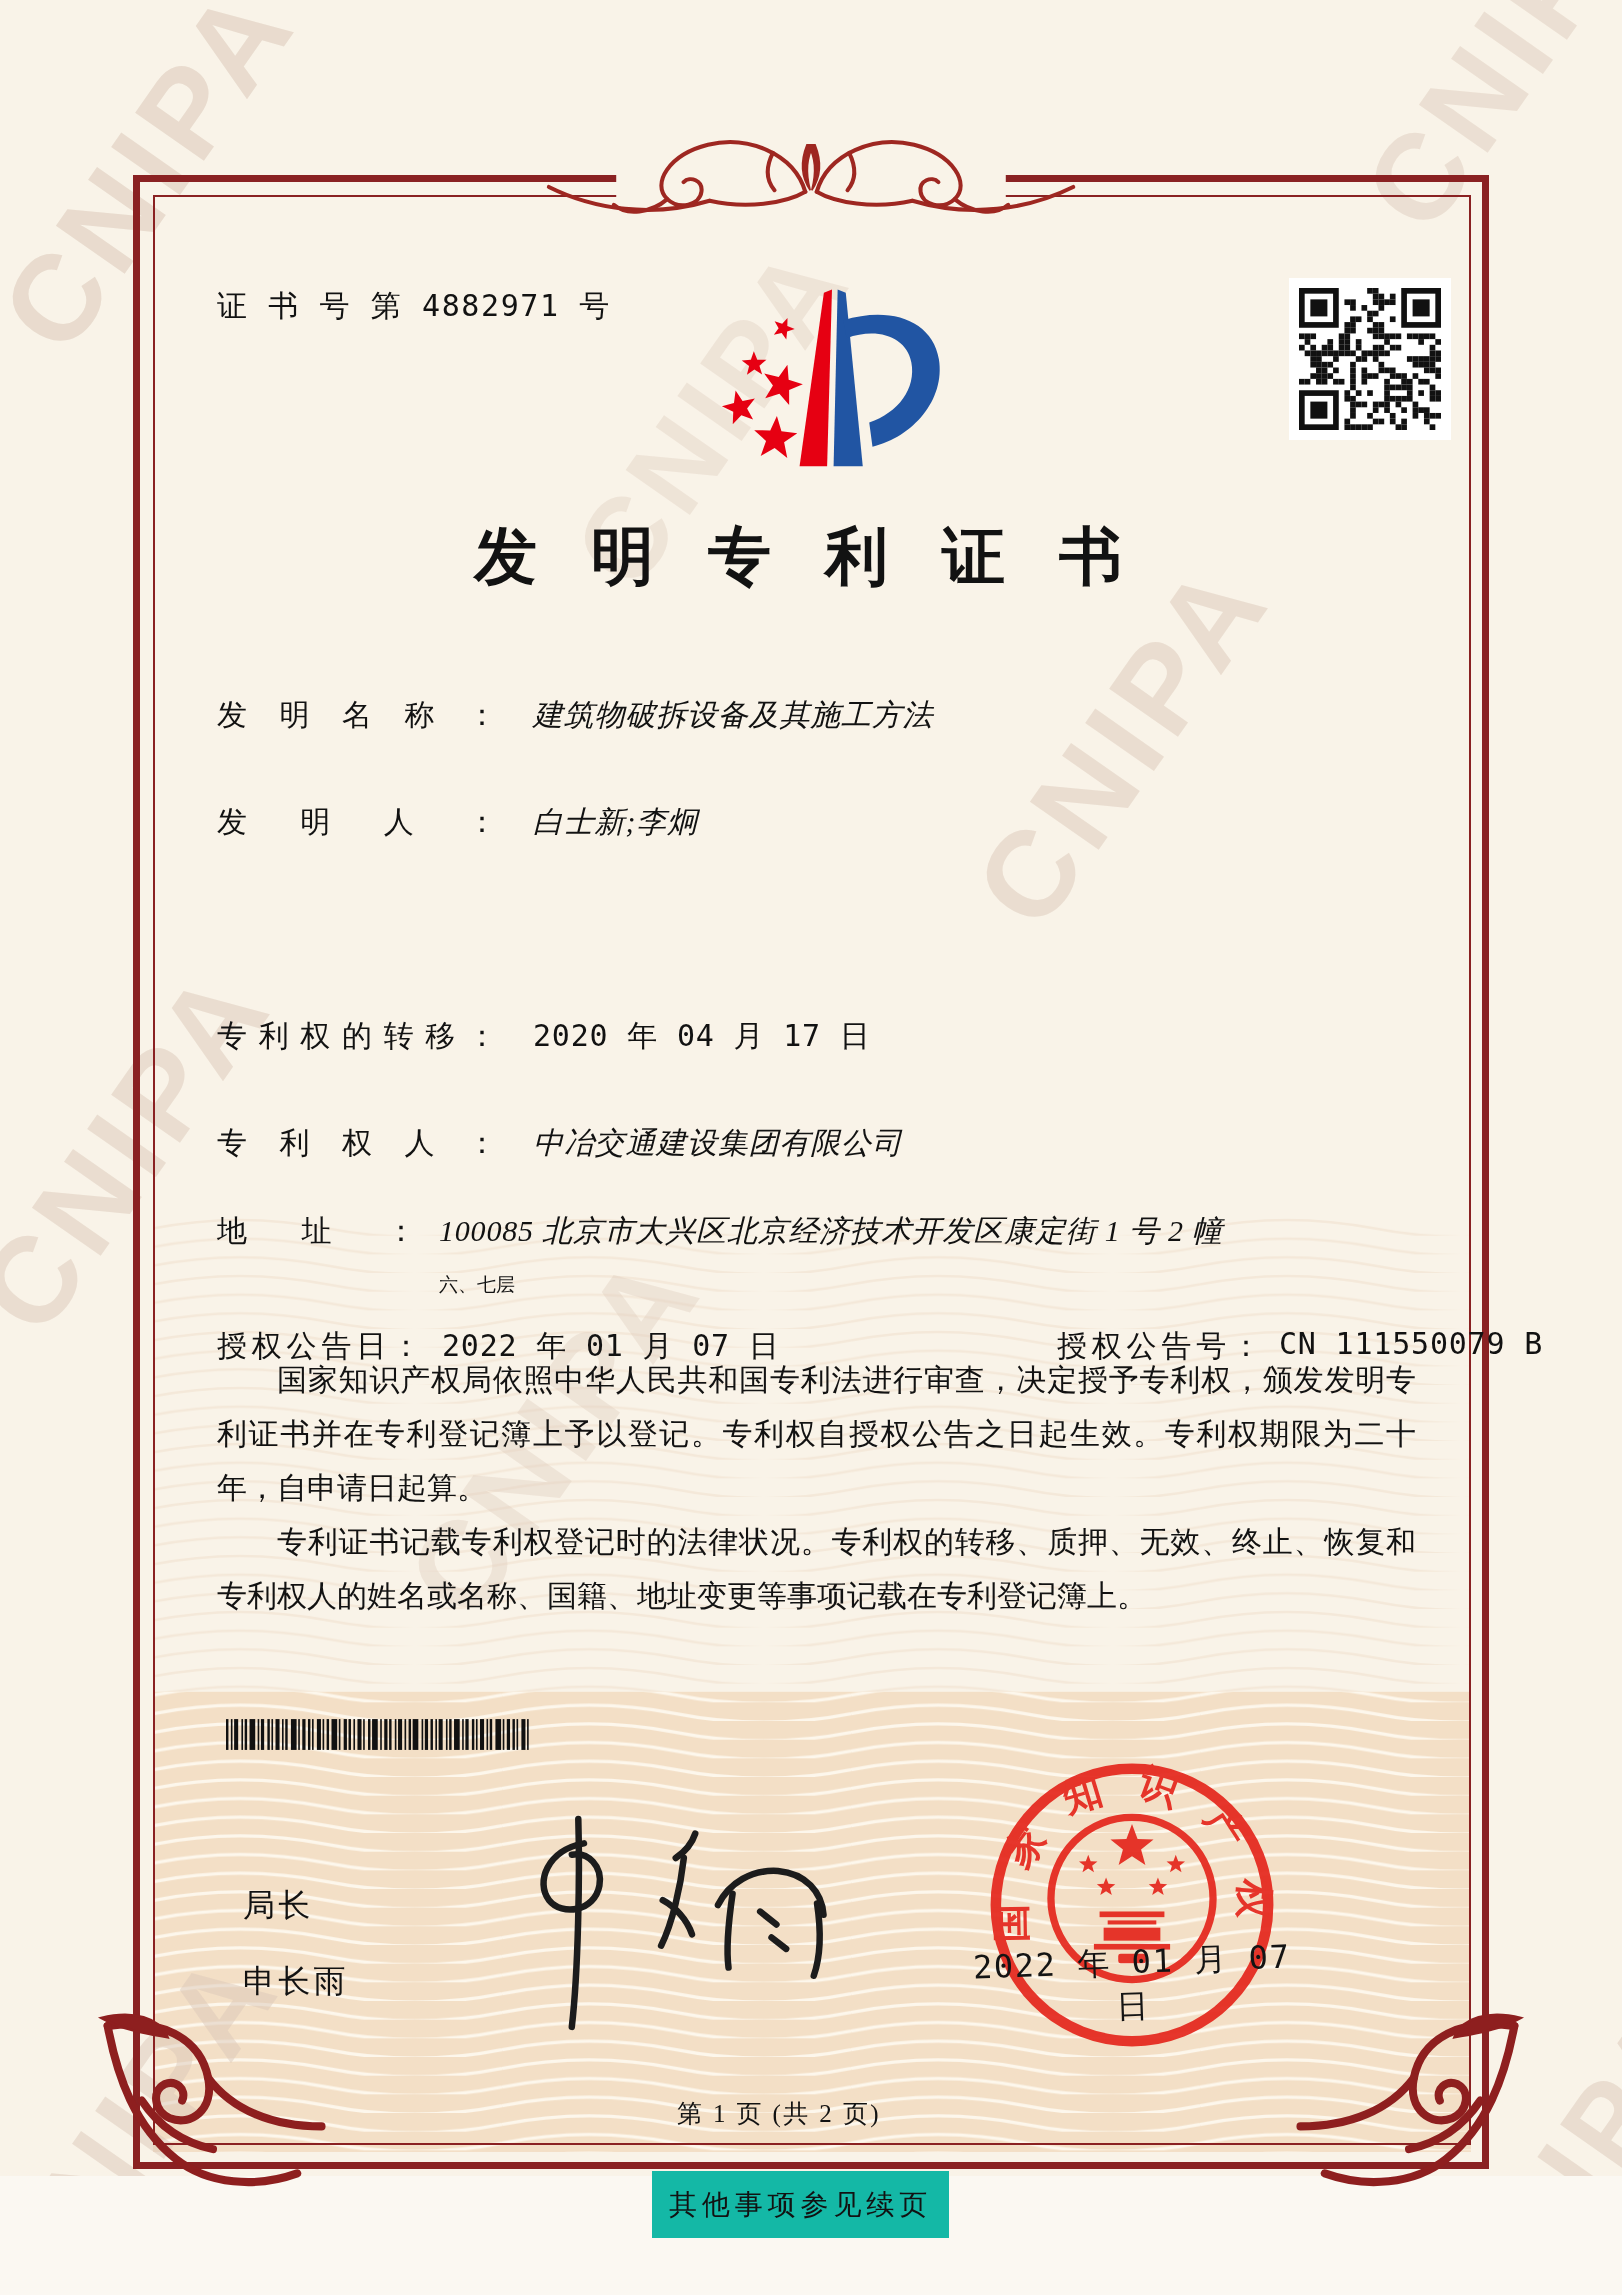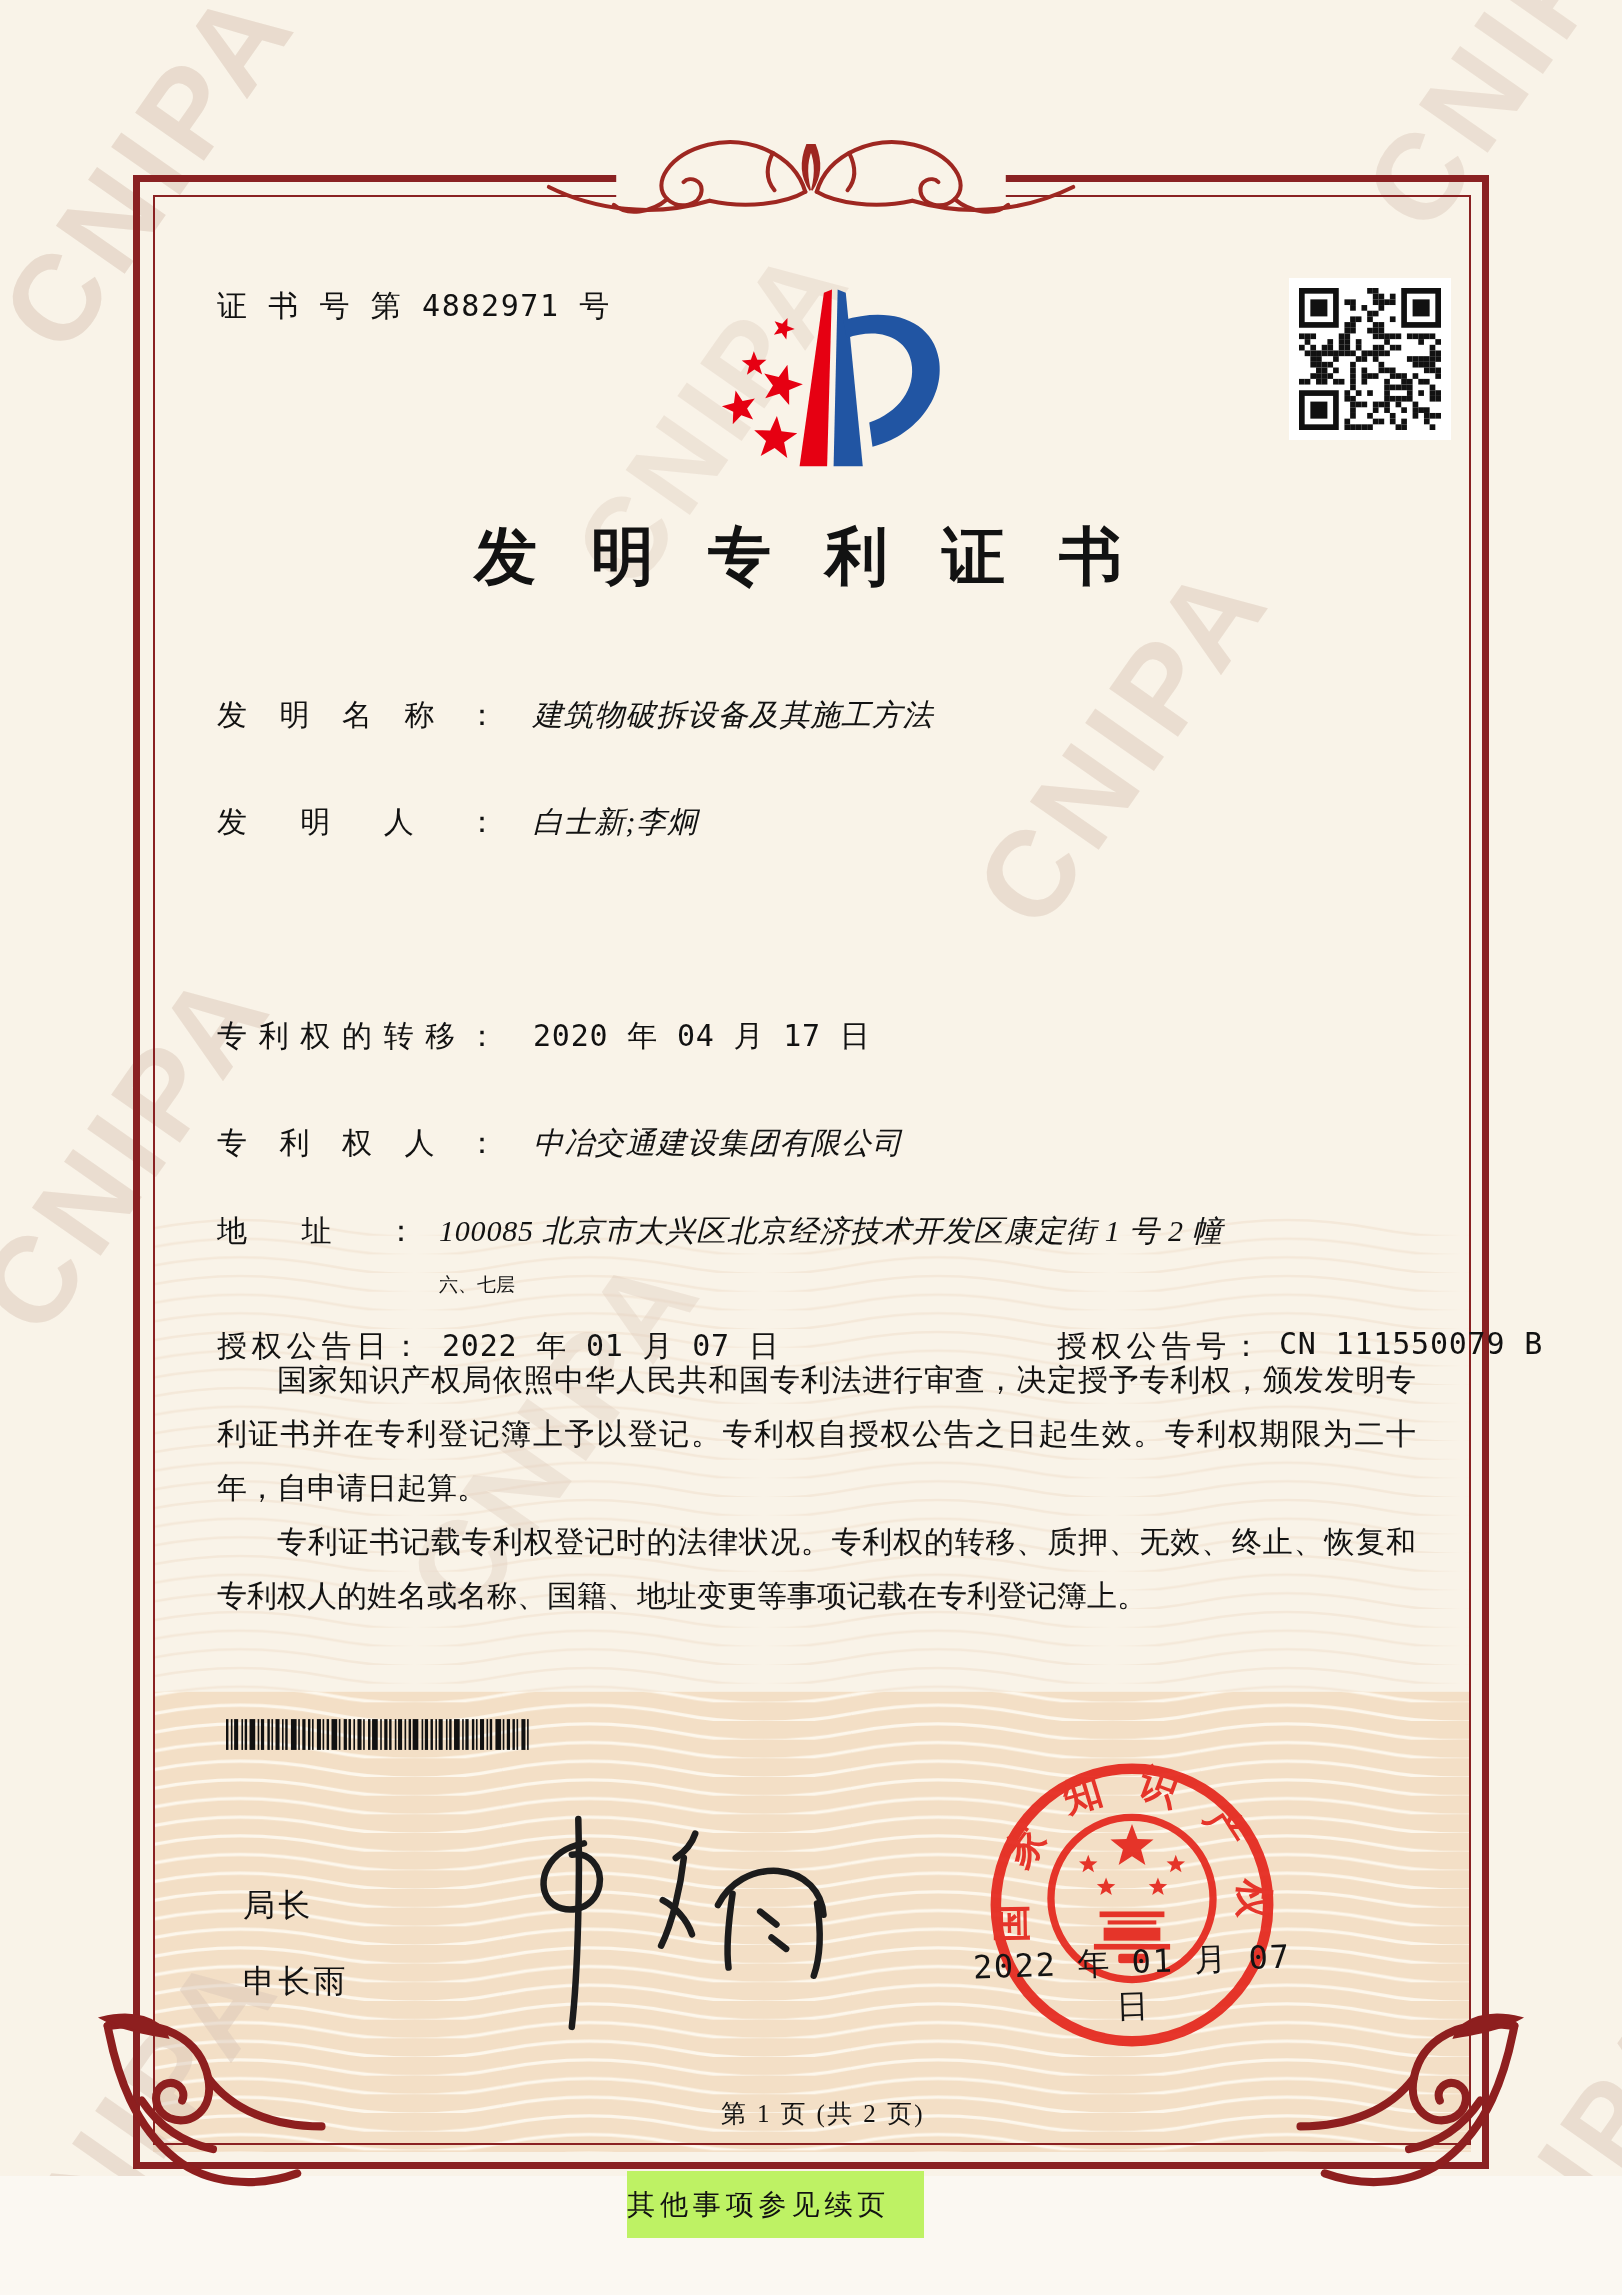--- a/index.html
+++ b/index.html
@@ -36,23 +36,23 @@
   
   .officer-title{position:absolute;left:243px;top:1884px;font-size:32px;letter-spacing:3.2px;}
   .officer-name{position:absolute;left:243px;top:1960px;font-size:32px;letter-spacing:3.2px;}
   .signature{position:absolute;left:450px;top:1801px;}
   
   .seal{position:absolute;left:978px;top:1751px;opacity:.93;}
   .seal-date{position:absolute;left:970px;top:1941px;width:325px;text-align:center;font-size:32px;
              color:#141414;transform:rotate(-2deg);letter-spacing:1.6px;
              font-family:"DejaVu Sans Mono","Liberation Serif",serif;}
   
-  .pageinfo{position:absolute;left:0;top:2097px;width:1558px;text-align:center;font-size:25px;letter-spacing:2.4px;padding-left:44px;}
-  .notebox{position:absolute;left:627px;top:2171px;width:297px;height:67px;background:#bef264;
-           line-height:67px;font-size:28px;letter-spacing:4.9px;}
+  .pageinfo{position:absolute;left:0;top:2097px;width:1558px;text-align:center;font-size:25px;letter-spacing:2.4px;}
+  .notebox{position:absolute;left:652px;top:2171px;width:297px;height:67px;background:#14b8a6;
+           text-align:center;line-height:67px;font-size:28px;letter-spacing:4.9px;}
   svg{display:block;}
 </style>
 </head>
 <body>
 
 <div class="page">
 
   <svg style="position:absolute;left:153px;top:1217px" width="1318" height="935" viewBox="0 0 1624 1152">
     <defs>
       <pattern id="wvFaint" width="430" height="23" patternUnits="userSpaceOnUse">

